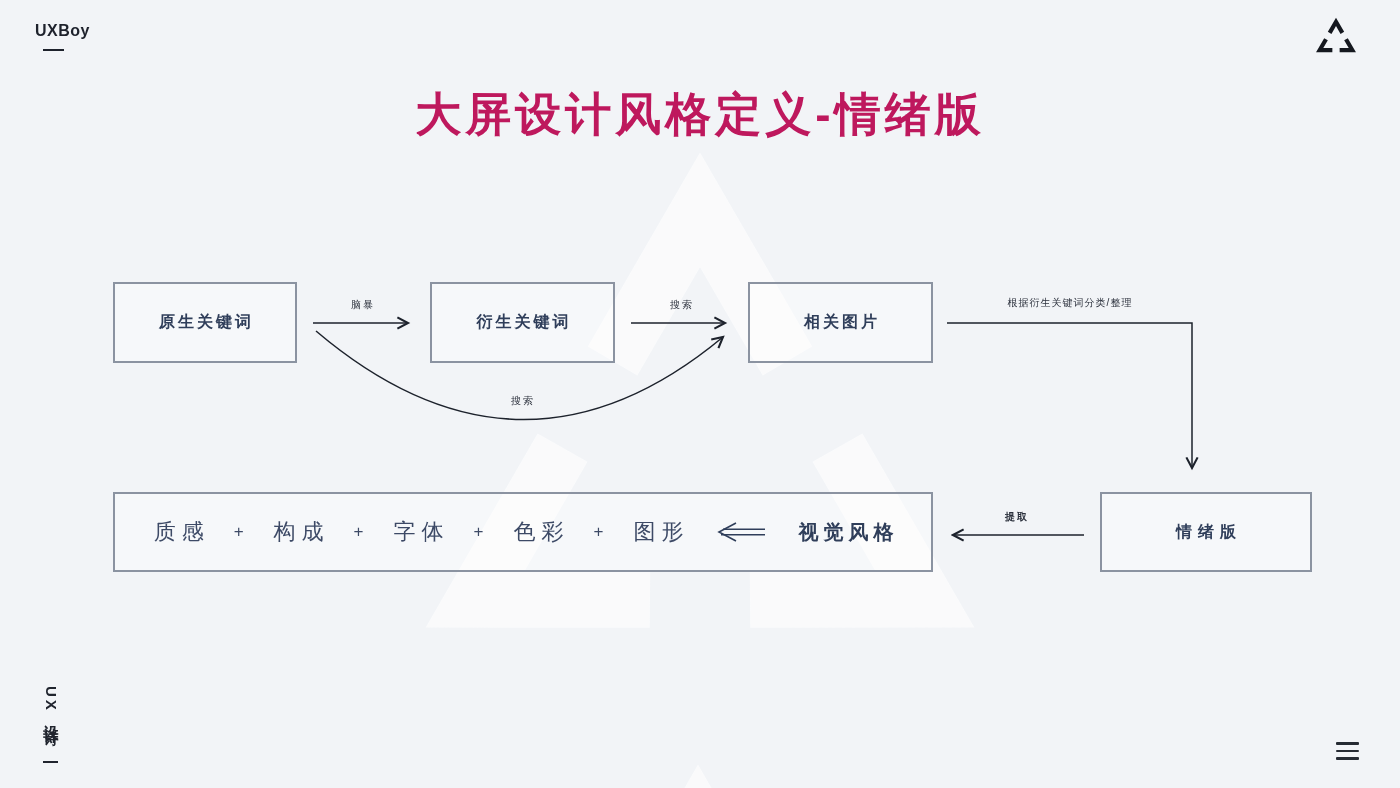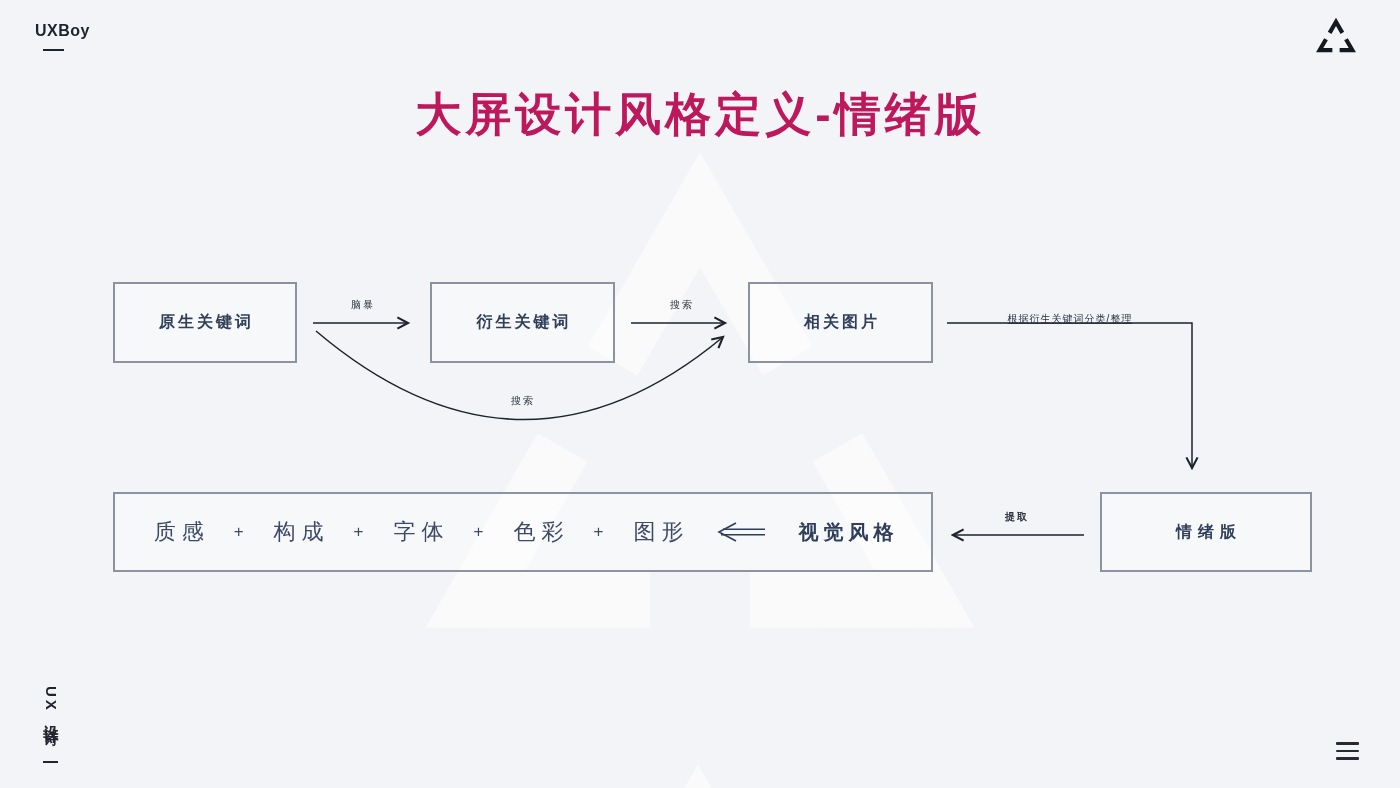--- a/index.html
+++ b/index.html
@@ -54,21 +54,21 @@
   }
   .style-element { font-size: 22px; font-weight: 400; color: #3d4a66; letter-spacing: 6px; text-indent: 6px; }
   .plus-sep { font-size: 17px; color: #3d4a66; font-weight: 400; }
   .double-arrow { width: 52px; height: 22px; margin: 0 2px; }
   .visual-style-label { font-size: 20px; font-weight: 700; color: #2f3e5a; letter-spacing: 5px; text-indent: 5px; }
 
   
   .edge-label { font-size: 10px; color: #2c313d; letter-spacing: 2px; text-align: center; }
   .lbl-brainstorm   { left: 328px;  top: 298px; width: 70px;  }
   .lbl-search-top   { left: 647px;  top: 298px; width: 70px;  }
-  .lbl-classify     { left: 960px;  top: 312px; width: 220px; letter-spacing: 1px; text-decoration: underline; }
+  .lbl-classify     { left: 960px;  top: 296px; width: 220px; letter-spacing: 1px; }
   .lbl-search-curve { left: 488px;  top: 394px; width: 70px;  }
   .lbl-extract      { left: 982px;  top: 510px; width: 70px; font-weight: bold;  }
 
   
   .arrows-layer { left: 0; top: 0; width: 1400px; height: 788px; pointer-events: none; }
 
   
   .vertical-signature {
     left: 41px; top: 686px;
     writing-mode: vertical-rl;

